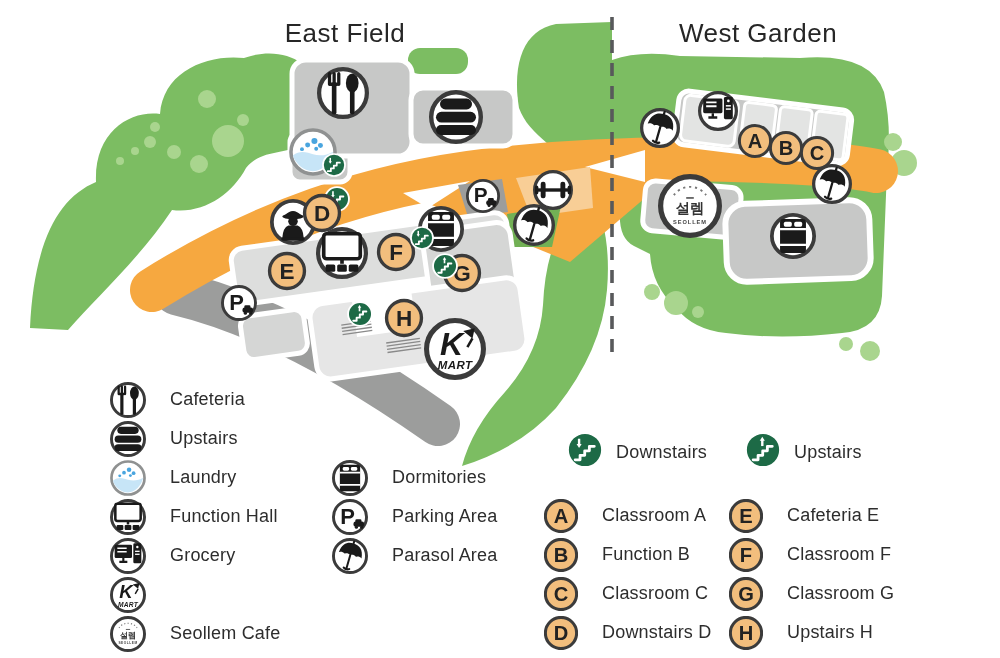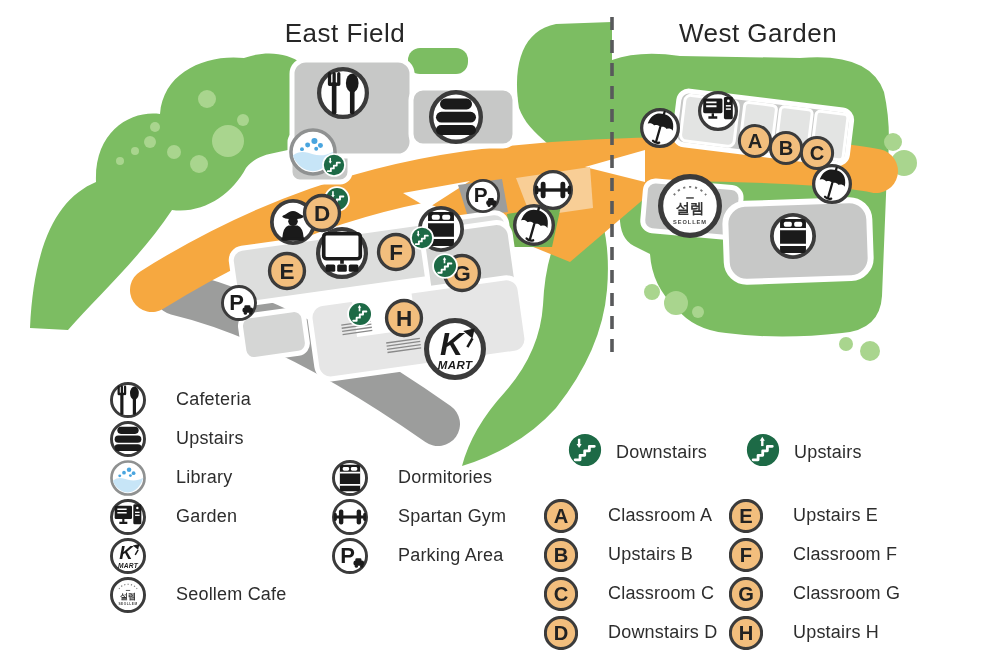--- a/index.html
+++ b/index.html
@@ -1,20 +1,20 @@
 <!DOCTYPE html>
 <html style="--green: #7CBD62; --light-green: #A9D58E; --patch-green: #72B055; --road: #F6A840; --road-light: #F8CE96; --bld: #C7C8C7; --bld-mid: #D5D6D5; --bld-light: #DDDEDD; --bld-lighter: #E6E6E6; --seg-light: #E3E4E3; --strip: #9C9D9C; --divider: #58595B;"><head>
 <meta charset="utf-8">
 <style>
   html,body{margin:0;padding:0;background:#fff;}
   #app{position:relative;width:1000px;height:658px;background:#fff;overflow:hidden;
        font-family:"Liberation Sans",sans-serif;}
   #map-svg{position:absolute;left:0;top:0;}
   .lg-col{position:absolute;display:flex;flex-direction:column;}
-  .lg-row{display:flex;align-items:center;height:39px;gap:30px;}
+  .lg-row{display:flex;align-items:center;height:39px;gap:24px;}
   .lg-row .lg-icon{flex:0 0 auto;display:flex;align-items:center;justify-content:center;}
   .lg-label{font-size:18px;color:#2d2d2d;font-weight:500;letter-spacing:.2px;white-space:nowrap;}
   .stairs-item{position:absolute;display:flex;align-items:center;gap:12px;height:40px;}
   .map-title{font-size:26px;font-weight:500;fill:#262626;letter-spacing:.5px;}
 </style>
 </head>
 <body>
 
 <div id="app">
 
@@ -323,36 +323,49 @@
           <svg width="36" height="36" viewBox="-13.5 -13.5 27 27">
             <circle r="12.4" fill="#fff" stroke="#8f9191" stroke-width="2"></circle>
       <path d="M-11.3 2 C-7 -1.5 -3 0.5 0 1.3 C4 2.4 8 1.8 11.3 -0.2 C10 5.8 5.5 10.6 0 10.8 C-5.5 10.6 -10 6.5 -11.3 2 Z" fill="#C7E5F7"></path>
       <circle cx="-3" cy="-4" r="1.4" fill="#49A5DF"></circle>
             <circle cx="0.8" cy="-6.2" r="1.7" fill="#49A5DF"></circle>
       <circle cx="4.2" cy="-3.6" r="1.4" fill="#49A5DF"></circle>
             <circle cx="-6.2" cy="-1.6" r="1.1" fill="#49A5DF"></circle>
       <circle cx="1.8" cy="-1.8" r="1.1" fill="#49A5DF"></circle>
           </svg>
         </span>
-    <span class="lg-label">Library</span>
+    <span class="lg-label">Laundry</span>
+      </div>
+      <div class="lg-row">
+    <span class="lg-icon">
+          <svg width="36" height="36" viewBox="-13.5 -13.5 27 27">
+            <circle r="12.4" fill="#fff" stroke="#3b3b3b" stroke-width="2.2"></circle>
+      <rect x="-9.5" y="-10" width="19" height="13" rx="1.6" fill="#fff" stroke="#1a1a1a" stroke-width="1.9"></rect>
+      <path d="M0 3 V5.6" stroke="#1a1a1a" stroke-width="1.9"></path>
+      <rect x="-8.5" y="6" width="5" height="3.8" rx="0.8" fill="#1a1a1a"></rect>
+      <rect x="-2.5" y="6" width="5" height="3.8" rx="0.8" fill="#1a1a1a"></rect>
+      <rect x="3.5" y="6" width="5" height="3.8" rx="0.8" fill="#1a1a1a"></rect>
+          </svg>
+        </span>
+    <span class="lg-label">Function Hall</span>
       </div>
       <div class="lg-row">
     <span class="lg-icon">
           <svg width="36" height="36" viewBox="-13.5 -13.5 27 27">
             <circle r="12.4" fill="#fff" stroke="#3b3b3b" stroke-width="2.2"></circle>
       <rect x="-10" y="-8.5" width="13" height="10" rx="1" fill="#1a1a1a"></rect>
       <path d="M-8 -5.8 H-1 M-8 -3.2 H-1" stroke="#fff" stroke-width="1.2"></path>
       <path d="M-3.5 1.5 V3.8 M-6.5 4.4 H-0.5" stroke="#1a1a1a" stroke-width="1.6"></path>
       <rect x="4" y="-9.5" width="6" height="15" rx="1" fill="#1a1a1a"></rect>
       <circle cx="7" cy="-6.8" r="0.9" fill="#fff"></circle>
       <rect x="5.3" y="-4" width="3.4" height="1" fill="#fff"></rect>
       <rect x="5.3" y="-1.8" width="3.4" height="1" fill="#fff"></rect>
           </svg>
         </span>
-    <span class="lg-label">Garden</span>
+    <span class="lg-label">Grocery</span>
       </div>
       <div class="lg-row">
     <span class="lg-icon">
           <svg width="36" height="36" viewBox="-13.5 -13.5 27 27">
             <circle r="12.4" fill="#fff" stroke="#3b3b3b" stroke-width="2.2"></circle>
       <text x="-1.5" y="2.5" text-anchor="middle" font-size="14" font-weight="800" font-style="italic" fill="#1a1a1a" font-family="'Liberation Sans',sans-serif">K</text>
       <polygon points="3.6,-7.8 8.6,-9 7.6,-4.6" fill="#1a1a1a"></polygon>
       <path d="M7.6 -4.6 L5.4 -0.8" stroke="#1a1a1a" stroke-width="1.1"></path>
       <text x="0" y="8.8" text-anchor="middle" font-size="5" font-weight="800" font-style="italic" letter-spacing="0.2" fill="#1a1a1a" font-family="'Liberation Sans',sans-serif">MART</text>
           </svg>
@@ -376,46 +389,46 @@
     <span class="lg-icon">
           <svg width="36" height="36" viewBox="-13.5 -13.5 27 27">
             <circle r="12.4" fill="#fff" stroke="#3b3b3b" stroke-width="2.2"></circle>
       <rect x="-7.6" y="-10" width="15.2" height="20" rx="2" fill="#1a1a1a"></rect>
       <rect x="-5.4" y="-8.3" width="4.7" height="2.8" rx="1" fill="#fff"></rect>
       <rect x="0.7" y="-8.3" width="4.7" height="2.8" rx="1" fill="#fff"></rect>
       <path d="M-7.6 -4 H7.6 M-7.6 5.2 H7.6" stroke="#fff" stroke-width="1.3"></path>
           </svg>
         </span>
     <span class="lg-label">Dormitories</span>
-      </div>
-      <div class="lg-row">
-    <span class="lg-icon">
-          <svg width="36" height="36" viewBox="-13.5 -13.5 27 27">
-            <circle r="12.4" fill="#fff" stroke="#3b3b3b" stroke-width="2.2"></circle>
-      <path d="M-10.5 0 H10.5" stroke="#1a1a1a" stroke-width="2.3"></path>
-      <rect x="-8.3" y="-5.6" width="3.3" height="11.2" rx="1.5" fill="#1a1a1a"></rect>
-      <rect x="5" y="-5.6" width="3.3" height="11.2" rx="1.5" fill="#1a1a1a"></rect>
-      <rect x="-12.2" y="-3" width="2.3" height="6" rx="1.1" fill="#1a1a1a"></rect>
-      <rect x="9.9" y="-3" width="2.3" height="6" rx="1.1" fill="#1a1a1a"></rect>
-          </svg>
-        </span>
-    <span class="lg-label">Spartan Gym</span>
       </div>
       <div class="lg-row">
     <span class="lg-icon">
           <svg width="36" height="36" viewBox="-13.5 -13.5 27 27">
             <circle r="12.4" fill="#fff" stroke="#3b3b3b" stroke-width="2.2"></circle>
       <text x="-1.8" y="5" text-anchor="middle" font-size="16.5" font-weight="800" fill="#1a1a1a" font-family="'Liberation Sans',sans-serif">P</text>
       <rect x="2.6" y="3.4" width="8" height="4" rx="1.6" fill="#1a1a1a"></rect>
       <rect x="4" y="1.6" width="4.6" height="2.6" rx="1" fill="#1a1a1a"></rect>
       <circle cx="4.8" cy="7.6" r="1.2" fill="#1a1a1a"></circle>
             <circle cx="8.8" cy="7.6" r="1.2" fill="#1a1a1a"></circle>
           </svg>
         </span>
     <span class="lg-label">Parking Area</span>
+      </div>
+      <div class="lg-row">
+    <span class="lg-icon">
+          <svg width="36" height="36" viewBox="-13.5 -13.5 27 27">
+            <circle r="12.4" fill="#fff" stroke="#3b3b3b" stroke-width="2.2"></circle>
+      <g transform="rotate(16)">
+        <path d="M-8.8 -0.6 C-8.2 -7.8 -4.2 -9.8 0 -9.8 C4.2 -9.8 8.2 -7.8 8.8 -0.6 C6.6 -2.4 4.4 -0.6 4.4 -0.6 C2.2 -2.4 0 -0.6 0 -0.6 C-2.2 -2.4 -4.4 -0.6 -4.4 -0.6 C-6.6 -2.4 -8.8 -0.6 -8.8 -0.6 Z" fill="#1a1a1a"></path>
+        <path d="M0 -9.8 V-11.3" stroke="#1a1a1a" stroke-width="1.5" stroke-linecap="round"></path>
+        <path d="M0 -0.6 V9.6 M-2.2 9.6 Q0 11 2.2 9.6" stroke="#1a1a1a" stroke-width="1.5" fill="none" stroke-linecap="round"></path>
+      </g>
+          </svg>
+        </span>
+    <span class="lg-label">Parasol Area</span>
       </div>
     </div>
   <div id="legend-stairs">
   <div class="stairs-item" style="left:566px;top:432px;">
     <span class="lg-icon"><svg width="38" height="38" viewBox="-13.5 -13.5 27 27">
             <circle r="12.4" fill="#1D6A46" stroke="#fff" stroke-width="1.9"></circle>
             <path d="M-7 7 H-3.5 V3.8 H-0.2 V0.6 H3.1 V-2.6 H6.6" stroke="#fff" stroke-width="2" fill="none" stroke-linecap="round" stroke-linejoin="round"></path>
             <path d="M-4.2 -8 V-3.4" stroke="#fff" stroke-width="1.7"></path>
             <polygon points="-6,-4.2 -2.4,-4.2 -4.2,-1.4" fill="#fff"></polygon>
           </svg></span>
@@ -441,21 +454,21 @@
         </span>
     <span class="lg-label">Classroom A</span>
       </div>
       <div class="lg-row">
     <span class="lg-icon">
           <svg width="34" height="34" viewBox="-13.5 -13.5 27 27">
             <circle r="12.4" style="fill:var(--classroom,#F2BE7D)" fill="#F2BE7D" stroke="#3b3b3b" stroke-width="2.4"></circle>
       <text x="0" y="5.8" text-anchor="middle" font-size="16" font-weight="800" fill="#222" font-family="'Liberation Sans',sans-serif">B</text>
           </svg>
         </span>
-    <span class="lg-label">Upstairs B</span>
+    <span class="lg-label">Function B</span>
       </div>
       <div class="lg-row">
     <span class="lg-icon">
           <svg width="34" height="34" viewBox="-13.5 -13.5 27 27">
             <circle r="12.4" style="fill:var(--classroom,#F2BE7D)" fill="#F2BE7D" stroke="#3b3b3b" stroke-width="2.4"></circle>
       <text x="0" y="5.8" text-anchor="middle" font-size="16" font-weight="800" fill="#222" font-family="'Liberation Sans',sans-serif">C</text>
           </svg>
         </span>
     <span class="lg-label">Classroom C</span>
       </div>
@@ -470,21 +483,21 @@
       </div>
     </div>
   <div class="lg-col" id="legend-classrooms-2" style="left:729px;top:496px;">
       <div class="lg-row">
     <span class="lg-icon">
           <svg width="34" height="34" viewBox="-13.5 -13.5 27 27">
             <circle r="12.4" style="fill:var(--classroom,#F2BE7D)" fill="#F2BE7D" stroke="#3b3b3b" stroke-width="2.4"></circle>
       <text x="0" y="5.8" text-anchor="middle" font-size="16" font-weight="800" fill="#222" font-family="'Liberation Sans',sans-serif">E</text>
           </svg>
         </span>
-    <span class="lg-label">Upstairs E</span>
+    <span class="lg-label">Cafeteria E</span>
       </div>
       <div class="lg-row">
     <span class="lg-icon">
           <svg width="34" height="34" viewBox="-13.5 -13.5 27 27">
             <circle r="12.4" style="fill:var(--classroom,#F2BE7D)" fill="#F2BE7D" stroke="#3b3b3b" stroke-width="2.4"></circle>
       <text x="0" y="5.8" text-anchor="middle" font-size="16" font-weight="800" fill="#222" font-family="'Liberation Sans',sans-serif">F</text>
           </svg>
         </span>
     <span class="lg-label">Classroom F</span>
       </div>

